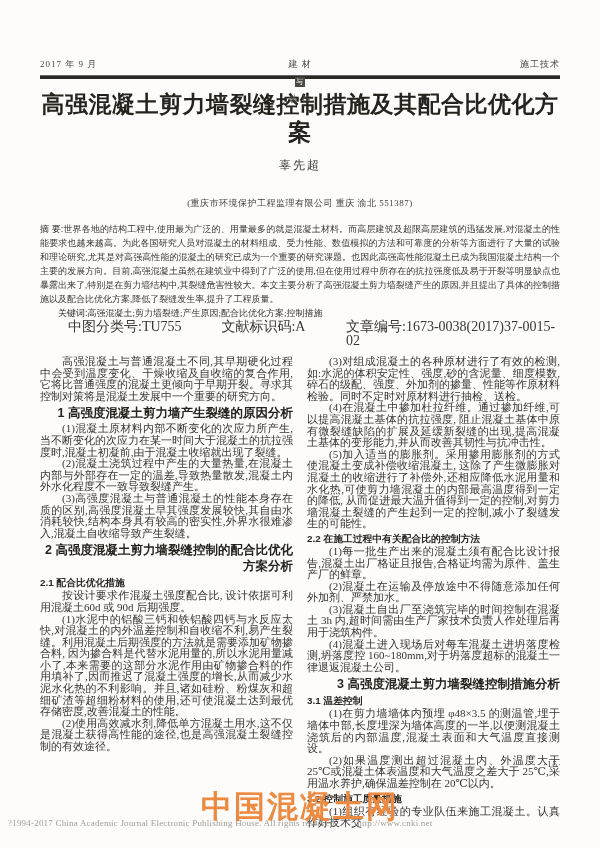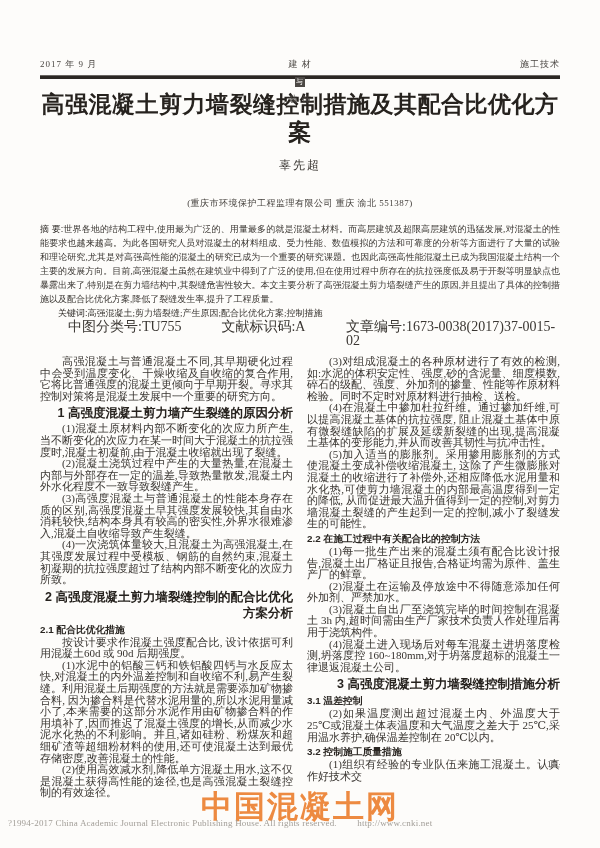--- a/index.html
+++ b/index.html
@@ -115,38 +115,38 @@
     <span>文章编号:1673-0038(2017)37-0015-02</span>
   </div>
 
   <div class="cols">
     <div class="col">
       <p>高强混凝土与普通混凝土不同,其早期硬化过程中会受到温度变化、干燥收缩及自收缩的复合作用,它将比普通强度的混凝土更倾向于早期开裂。寻求其控制对策将是混凝土发展中一个重要的研究方向。</p>
       <div class="h1">1  高强度混凝土剪力墙产生裂缝的原因分析</div>
       <p>(1)混凝土原材料内部不断变化的次应力所产生,当不断变化的次应力在某一时间大于混凝土的抗拉强度时,混凝土初凝前,由于混凝土收缩就出现了裂缝。</p>
       <p>(2)混凝土浇筑过程中产生的大量热量,在混凝土内部与外部存在一定的温差,导致热量散发,混凝土内外水化程度不一致导致裂缝产生。</p>
       <p>(3)高强度混凝土与普通混凝土的性能本身存在质的区别,高强度混凝土早其强度发展较快,其自由水消耗较快,结构本身具有较高的密实性,外界水很难渗入,混凝土自收缩导致产生裂缝。</p>
-      <p>(4)一次浇筑体量较大,且混凝土为高强混凝土,在其强度发展过程中受模板、钢筋的自然约束,混凝土初凝期的抗拉强度超过了结构内部不断变化的次应力所致。</p>
       <div class="h1">2  高强度混凝土剪力墙裂缝控制的配合比优化方案分析</div>
       <div class="h2">2.1  配合比优化措施</div>
       <p>按设计要求作混凝土强度配合比, 设计依据可利用混凝土60d 或 90d 后期强度。</p>
       <p>(1)水泥中的铝酸三钙和铁铝酸四钙与水反应太快,对混凝土的内外温差控制和自收缩不利,易产生裂缝。利用混凝土后期强度的方法就是需要添加矿物掺合料, 因为掺合料是代替水泥用量的,所以水泥用量减小了,本来需要的这部分水泥作用由矿物掺合料的作用填补了,因而推迟了混凝土强度的增长,从而减少水泥水化热的不利影响。并且,诸如硅粉、粉煤灰和超细矿渣等超细粉材料的使用,还可使混凝土达到最优存储密度,改善混凝土的性能。</p>
       <p>(2)使用高效减水剂,降低单方混凝土用水,这不仅是混凝土获得高性能的途径,也是高强混凝土裂缝控制的有效途径。</p>
     </div>
     <div class="col">
       <p>(3)对组成混凝土的各种原材进行了有效的检测,如:水泥的体积安定性、强度,砂的含泥量、细度模数,碎石的级配、强度、外加剂的掺量、性能等作原材料检验。同时不定时对原材料进行抽检、送检。</p>
       <p>(4)在混凝土中掺加杜拉纤维。通过掺加纤维,可以提高混凝土基体的抗拉强度, 阻止混凝土基体中原有微裂缝缺陷的扩展及延缓新裂缝的出现,提高混凝土基体的变形能力,并从而改善其韧性与抗冲击性。</p>
       <p>(5)加入适当的膨胀剂。采用掺用膨胀剂的方式使混凝土变成补偿收缩混凝土, 这除了产生微膨胀对混凝土的收缩进行了补偿外,还相应降低水泥用量和水化热,可使剪力墙混凝土的内部最高温度得到一定的降低, 从而促进最大温升值得到一定的控制,对剪力墙混凝土裂缝的产生起到一定的控制,减小了裂缝发生的可能性。</p>
       <div class="h2">2.2  在施工过程中有关配合比的控制方法</div>
       <p>(1)每一批生产出来的混凝土须有配合比设计报告,混凝土出厂格证且报告,合格证均需为原件、盖生产厂的鲜章。</p>
       <p>(2)混凝土在运输及停放途中不得随意添加任何外加剂、严禁加水。</p>
       <p>(3)混凝土自出厂至浇筑完毕的时间控制在混凝土 3h 内,超时间需由生产厂家技术负责人作处理后再用于浇筑构件。</p>
       <p>(4)混凝土进入现场后对每车混凝土进坍落度检测,坍落度控 160~180mm,对于坍落度超标的混凝土一律退返混凝土公司。</p>
       <div class="h1">3  高强度混凝土剪力墙裂缝控制措施分析</div>
       <div class="h2">3.1  温差控制</div>
+      <p>(1)在剪力墙墙体内预埋 φ48×3.5 的测温管,埋于墙体中部,长度埋深为墙体高度的一半,以便测混凝土浇筑后的内部温度,混凝土表面和大气温度直接测设。</p>
       <p>(2)如果温度测出超过混凝土内、外温度大于 25℃或混凝土体表温度和大气温度之差大于 25℃,采用温水养护,确保温差控制在 20℃以内。</p>
       <div class="h2">3.2  控制施工质量措施</div>
       <p>(1)组织有经验的专业队伍来施工混凝土。认真作好技术交</p>
     </div>
   </div>
 
   <div class="pageno">·15·</div>
   <div class="watermark">中国混凝土网</div>
   <div class="copyright">
     <span>?1994-2017 China Academic Journal Electronic Publishing House. All rights reserved.</span>

